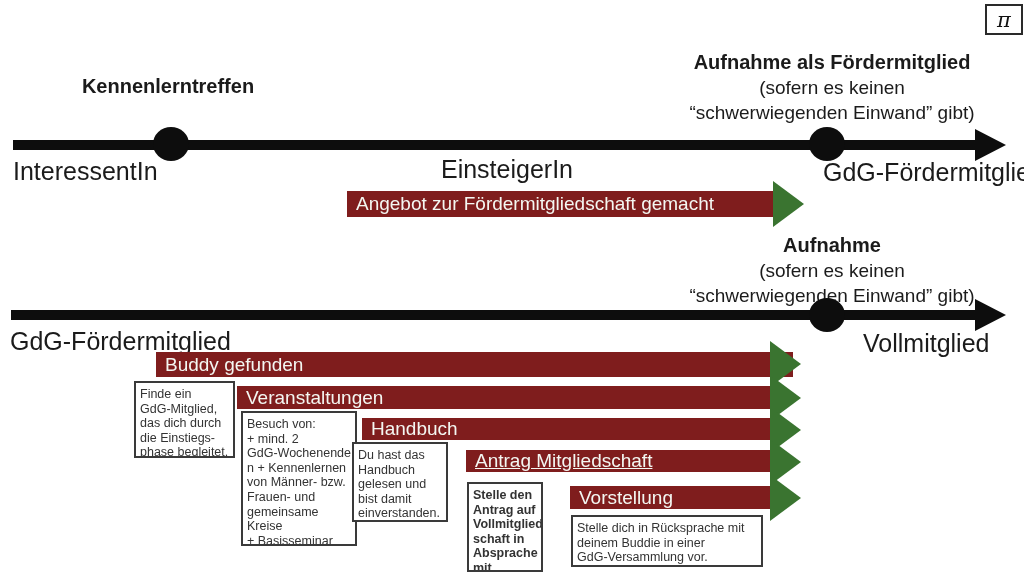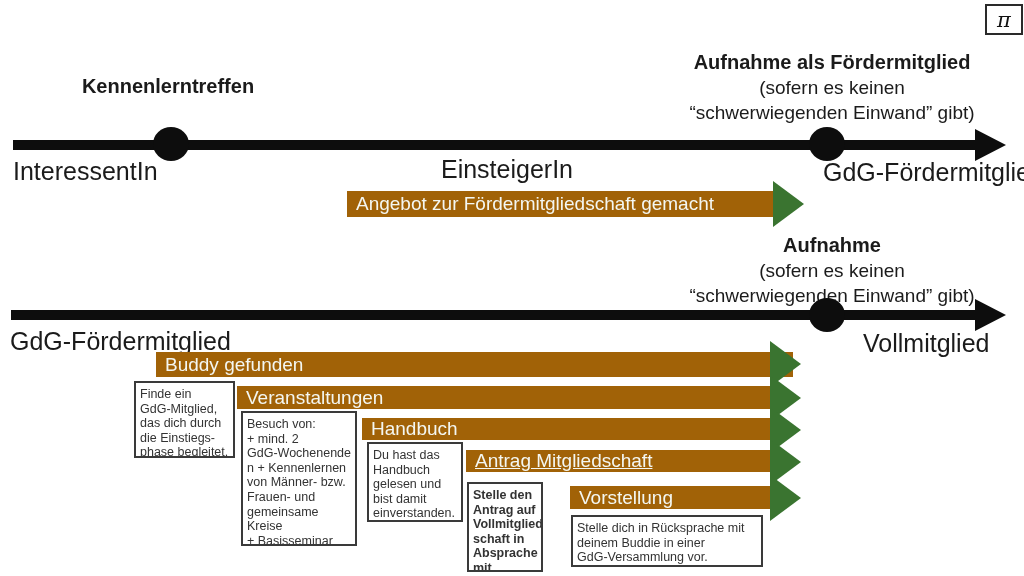--- a/index.html
+++ b/index.html
@@ -15,21 +15,21 @@
   
   .tline{background:#0d0d0d;height:10px;}
   .thead{width:0;height:0;border-top:16px solid transparent;border-bottom:16px solid transparent;
     border-left:31px solid #0d0d0d;}
   .dot{width:36px;height:34px;border-radius:50%;background:#0d0d0d;}
   
   .mlabel{text-align:center;font-size:19px;line-height:25px;color:#1b1b1b;}
   .mlabel .t{font-weight:bold;font-size:20px;}
   .rolelabel{font-size:25px;color:#1b1b1b;white-space:nowrap;}
   
-  .gbar{background:#a16207;display:flex;align-items:center;color:#f4f7f2;
+  .gbar{background:#7f1d1d;display:flex;align-items:center;color:#f4f7f2;
     font-size:19px;padding-left:9px;box-sizing:border-box;white-space:nowrap;overflow:visible;}
   .ghead{width:0;height:0;border-top:23px solid transparent;border-bottom:23px solid transparent;
     border-left:31px solid #3A7430;}
   
   .note{background:#fff;border:2px solid #3a3a3a;color:#333;
     font-size:12.5px;line-height:14.6px;padding:4px 4px;white-space:pre-line;
     box-sizing:border-box;overflow:hidden;}
 </style>
 </head>
 <body>
@@ -109,21 +109,21 @@
 phase begleitet.</div>
   <div class="abs note" style="left:241px;top:411px;width:116px;height:135px;">Besuch von:
 + mind. 2
 GdG-Wochenende
 n + Kennenlernen
 von Männer- bzw.
 Frauen- und
 gemeinsame
 Kreise
 + Basisseminar</div>
-  <div class="abs note" style="left:367px;top:442px;width:96px;height:80px;">Du hast das
+  <div class="abs note" style="left:352px;top:442px;width:96px;height:80px;">Du hast das
 Handbuch
 gelesen und
 bist damit
 einverstanden.</div>
   <div class="abs note" style="left:467px;top:482px;width:76px;height:90px;font-weight:bold;">Stelle den
 Antrag auf
 Vollmitglied-
 schaft in
 Absprache mit
 deinem Buddy.</div>

